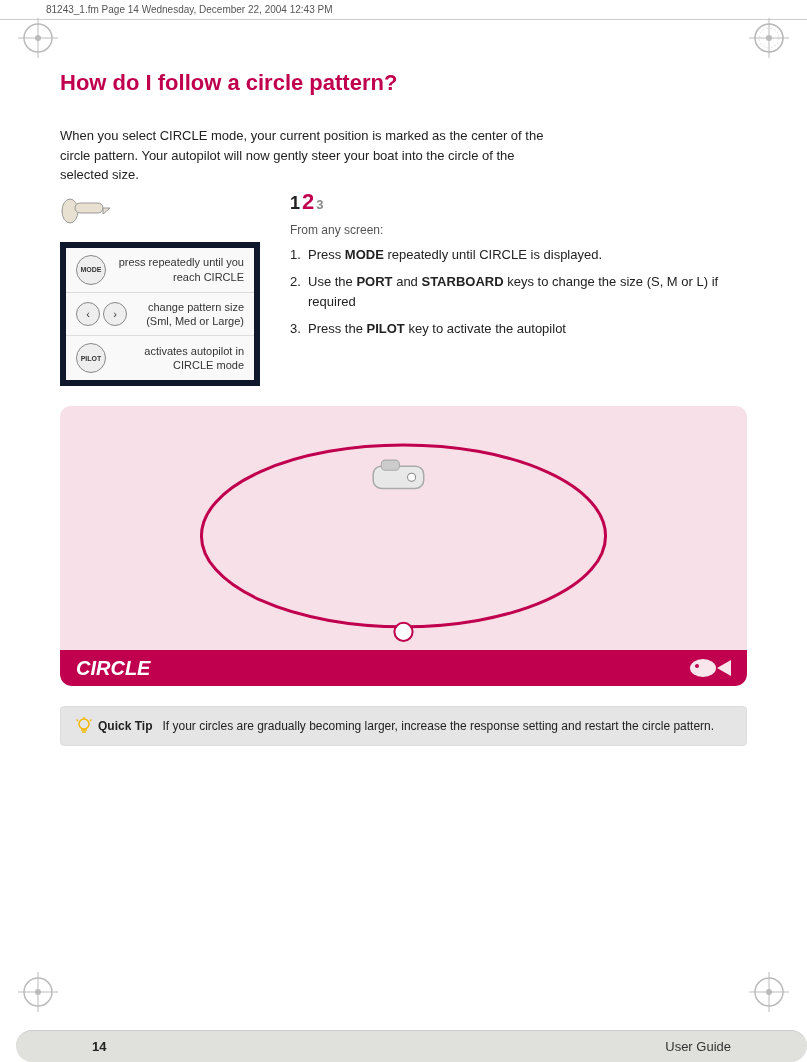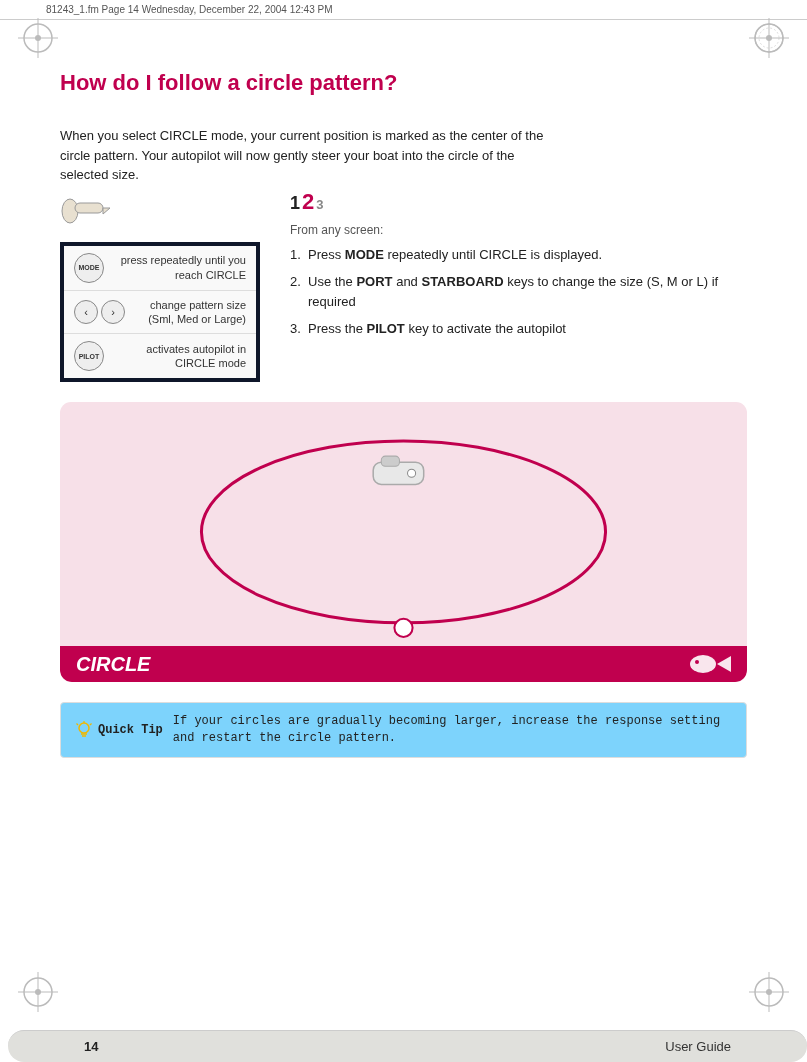--- a/index.html
+++ b/index.html
@@ -80,21 +80,21 @@
     .left-panel {
       width: 200px;
       flex-shrink: 0;
     }
 
     .finger-icon {
       margin-bottom: 10px;
     }
 
     .button-panel {
-      border: 4px solid #0f172a;
+      border: 6px solid #0f172a;
       background: #f9f9f9;
     }
 
     .button-row {
       display: flex;
       align-items: center;
       padding: 7px 10px;
       border-bottom: 1px solid #ddd;
       gap: 8px;
     }
@@ -243,30 +243,29 @@
       font-weight: bold;
       padding: 6px 16px;
       display: flex;
       align-items: center;
       justify-content: space-between;
       border-radius: 0 0 12px 12px;
     }
 
     
     .quick-tip {
-      background: #7dd3fc;
+      background: #e5e5e5;
       border: 1px solid #ddd;
       border-radius: 4px;
       padding: 10px 14px;
       display: flex;
       align-items: center;
       gap: 10px;
       margin: 20px 0 10px 0;
       font-size: 12px;
-      font-family: Liberation Mono, monospace;
     }
 
     .quick-tip-label {
       display: flex;
       align-items: center;
       gap: 5px;
       font-weight: bold;
       font-size: 12px;
       white-space: nowrap;
     }
@@ -274,21 +273,21 @@
     .quick-tip-text {
       font-size: 12px;
       color: #222;
       line-height: 1.4;
     }
 
     
     .footer {
       position: absolute;
       bottom: 0;
-      left: 8px;
+      left: 16px;
       right: 0;
       background: #e0e0dc;
       border-top: 1px solid #ccc;
       padding: 8px 76px;
       display: flex;
       align-items: center;
       justify-content: space-between;
       border-radius: 16px;
     }
 

